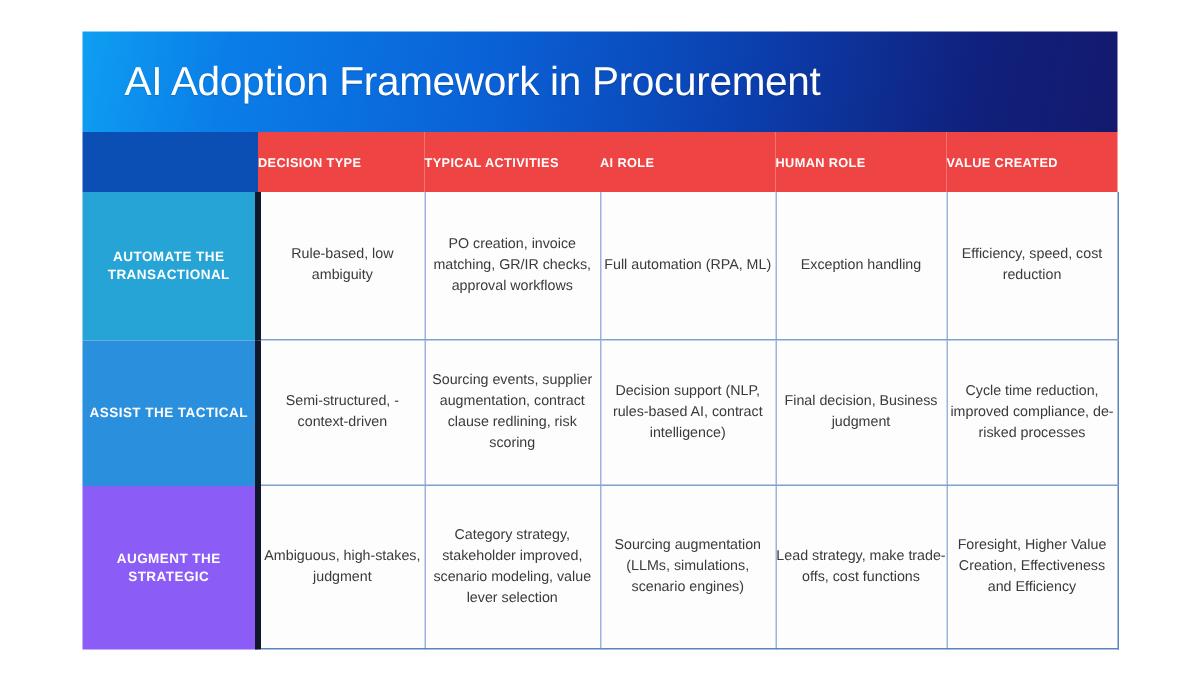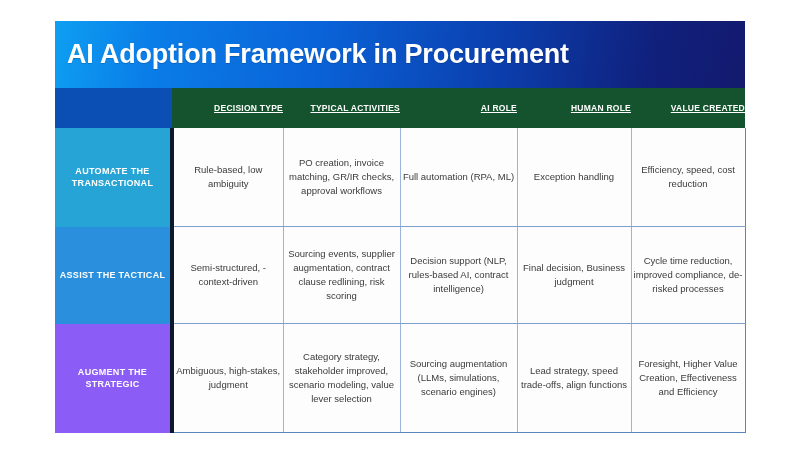--- a/index.html
+++ b/index.html
@@ -33,23 +33,23 @@
                 #0b3fae 64%,
                 #10207c 86%,
                 #131a6e 100%);
     display: flex;
     align-items: center;
   }
 
   #title-text {
     color: #ffffff;
     font-size: 27px;
-    font-weight: bold;
+    font-weight: normal;
     letter-spacing: -0.2px;
-    margin-left: 12px;
+    margin-left: 28px;
     white-space: nowrap;
     text-shadow: 0 1px 1px rgba(0,0,0,0.18);
   }
 
   
   #framework-table {
     position: absolute;
     left: 55px;
     top: 88px;
     width: 690px;
@@ -70,28 +70,27 @@
   .col-c1     { width: 111px; }
   .col-c2     { width: 117px; }
   .col-c3     { width: 117px; }
   .col-c4     { width: 114px; }
   .col-c5     { width: 114px; }
 
   
   .head-row { height: 40px; }
 
   .head-cell {
-    background: #14532d;
+    background: #ef4444;
     color: #ffffff;
     font-size: 8.5px;
     font-weight: bold;
     letter-spacing: 0.25px;
-    text-align: right;
+    text-align: left;
     text-transform: uppercase;
-    text-decoration: underline;
   }
 
   .head-corner {
     background: #0b4fb5;
   }
 
   
   .row-label {
     color: #ffffff;
     font-size: 9px;
@@ -179,19 +178,19 @@
         <td class="body-cell">Decision support (NLP, rules-based AI, contract intelligence)</td>
         <td class="body-cell">Final decision, Business judgment</td>
         <td class="body-cell last-col">Cycle time reduction, improved compliance, de-risked processes</td>
       </tr>
 
       <tr class="data-row-3">
         <td class="row-label tone-augment">AUGMENT THE STRATEGIC</td>
         <td class="body-cell first-body">Ambiguous, high-stakes, judgment</td>
         <td class="body-cell">Category strategy, stakeholder improved, scenario modeling, value lever selection</td>
         <td class="body-cell">Sourcing augmentation (LLMs, simulations, scenario engines)</td>
-        <td class="body-cell">Lead strategy, speed trade-offs, align functions</td>
+        <td class="body-cell">Lead strategy, make trade-offs, cost functions</td>
         <td class="body-cell last-col">Foresight, Higher Value Creation, Effectiveness and Efficiency</td>
       </tr>
     </tbody>
   </table>
 
 </div>
 
 </body></html>

